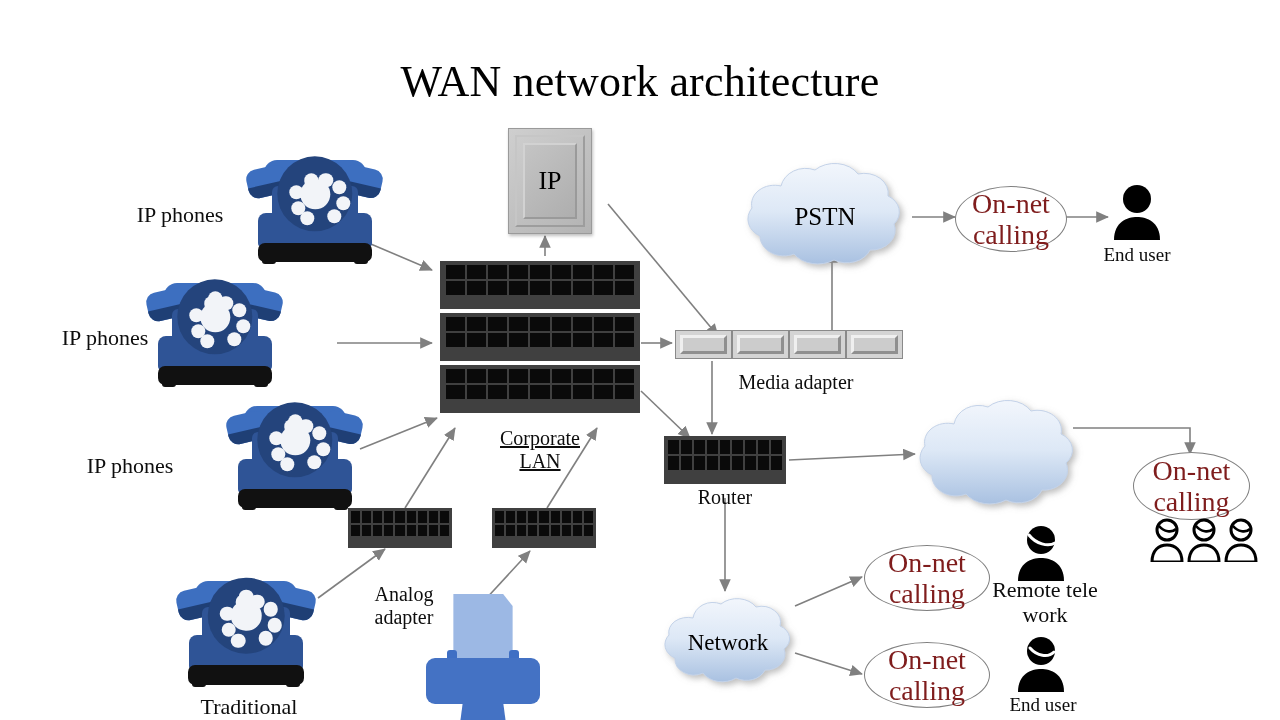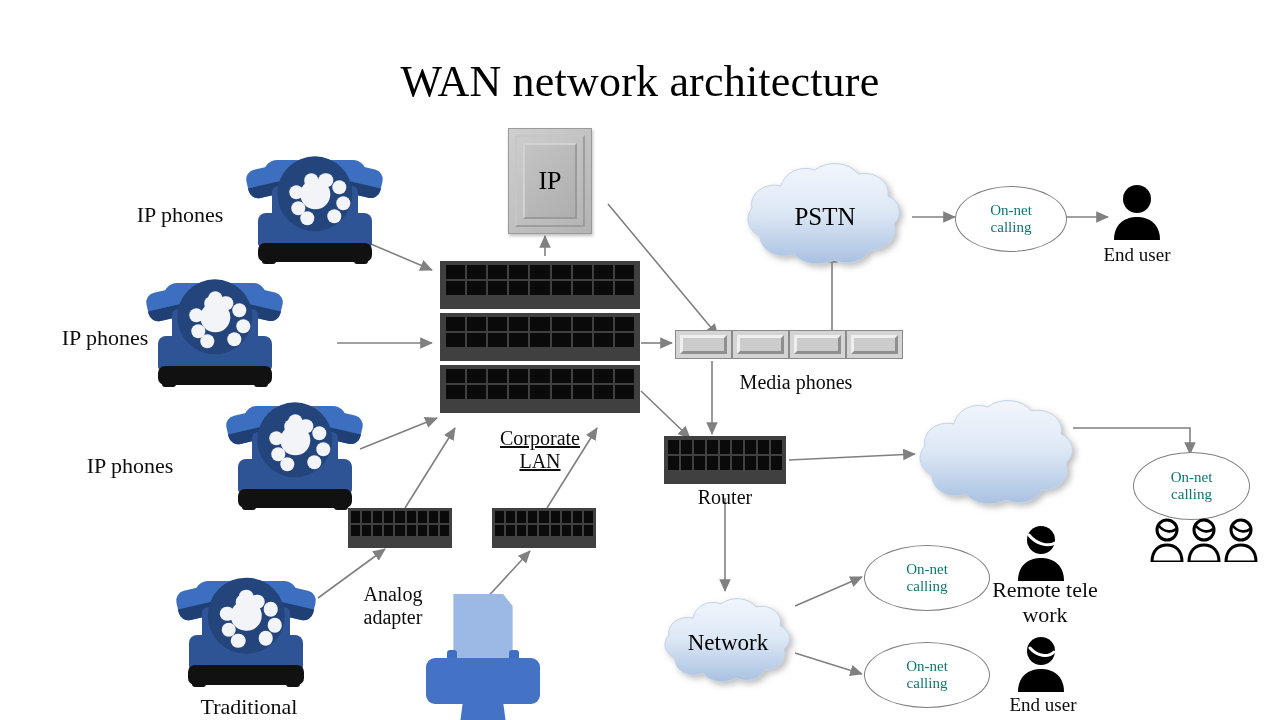--- a/index.html
+++ b/index.html
@@ -203,23 +203,23 @@
 
   
   .onnet {
     position: absolute;
     border: 1.4px solid #7f7f7f;
     border-radius: 50%;
     display: flex;
     align-items: center;
     justify-content: center;
     text-align: center;
-    font-size: 15px;
+    font-size: 28px;
     line-height: 1.12;
-    color: #0f766e;
+    color: #7f1d1d;
     background: #ffffff;
     white-space: pre-line;
     font-family: "Liberation Serif","DejaVu Serif",serif;
   }
 
   
   .person { position: absolute; }
   .person svg { display: block; width: 100%; height: 100%; }
 
   
@@ -512,21 +512,21 @@
     <div class="cell">
         <i></i>
       </div>
     <div class="cell">
         <i></i>
       </div>
     <div class="cell">
         <i></i>
       </div>
   </div>
-  <div class="lbl" style="left:706px; top:325px; width:180px; font-size:20px;">Media phones</div>
+  <div class="lbl" style="left:706px; top:325px; width:180px; font-size:20px;">Media adapter</div>
 
   <div class="switch" style="left:664px; top:390px; width:122px; height:48px;">
     <div class="ports">
       <i></i>
         <i></i>
         <i></i>
         <i></i>
         <i></i>
         <i></i>
         <i></i>
@@ -582,21 +582,21 @@
         <i></i>
         <i></i>
         <i></i>
         <i></i>
         <i></i>
         <i></i>
         <i></i>
         <i></i>
     </div>
   </div>
-  <div class="lbl" style="left:333px; top:537px; width:120px; font-size:20px;">Analog
+  <div class="lbl" style="left:344px; top:537px; width:120px; font-size:20px;">Analog
 adapter</div>
 
   <div id="fax" style="left:426px; top:548px; width:114px; height:128px;">
     <div class="paper"></div>
     <div class="earl"></div>
     <div class="earr"></div>
     <div class="bodyb"></div>
     <div class="tray"></div>
   </div>
   <div class="lbl" style="left:424px; top:690px; width:120px; font-size:20px;">FAX</div>

